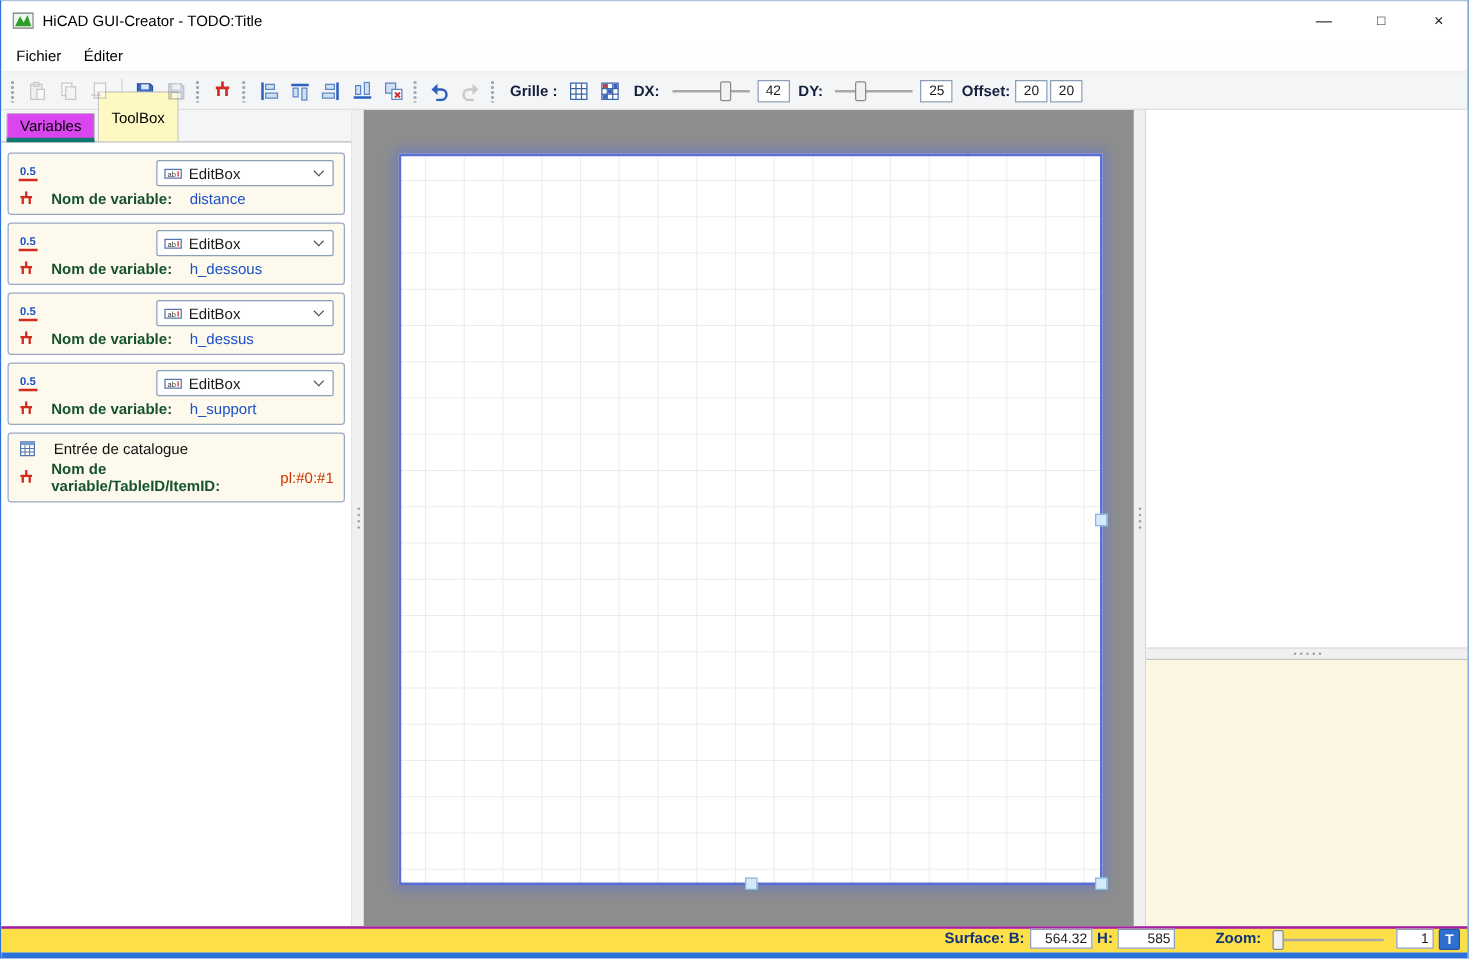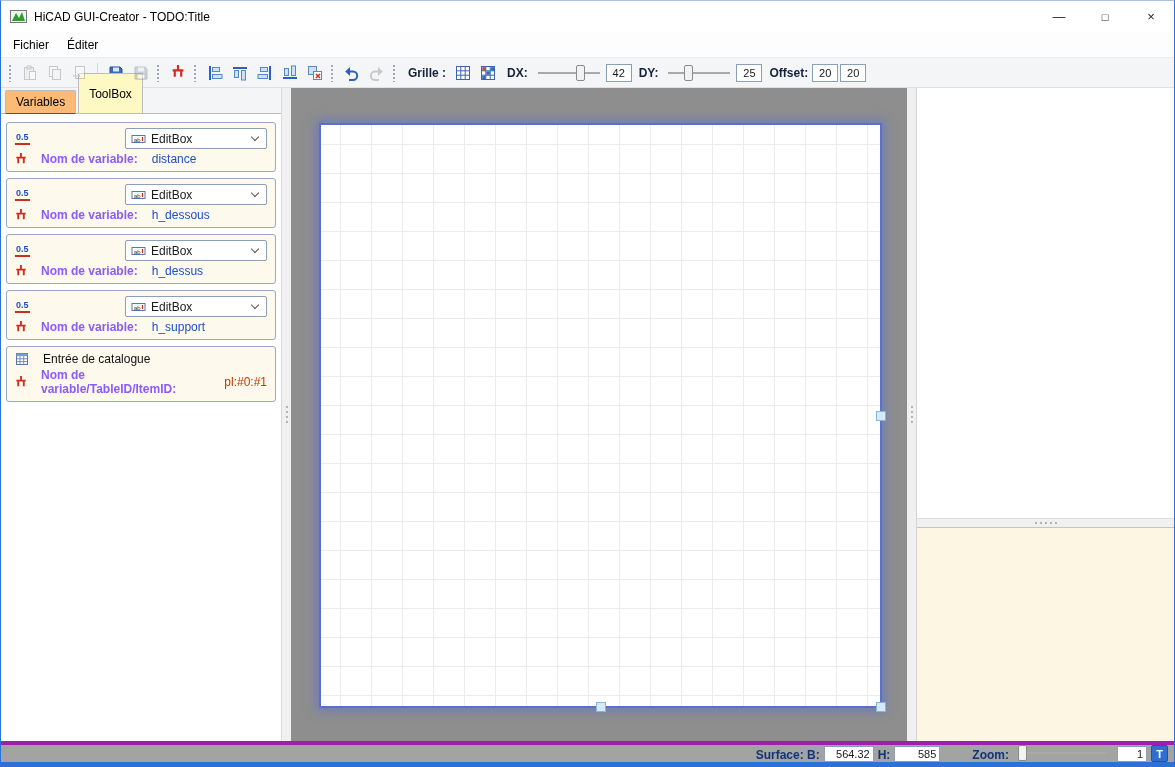--- a/index.html
+++ b/index.html
@@ -26,30 +26,30 @@
   .tb-label{font-weight:bold;color:#14213d;margin:0 4px 0 7px;flex:0 0 auto}
   .tb-box{min-width:26px;height:18px;background:#fff;border:1px solid #8aa0b8;display:inline-flex;align-items:center;justify-content:center;font-size:11px;padding:0 3px;flex:0 0 auto}
   .slider{position:relative;width:66px;height:18px;margin:0 4px;flex:0 0 auto}
   .slider .track{position:absolute;left:2px;right:2px;top:8px;height:2px;background:#a9a9a9}
   .slider .thumb{position:absolute;top:1px;width:9px;height:16px;background:#f2f2f2;border:1px solid #8a8a8a;border-radius:2px}
   
   .main{flex:1;display:flex;min-height:0}
   .left-panel{width:281px;background:#fff;display:flex;flex-direction:column;border-right:1px solid #dcdcdc}
   .tabs{display:flex;align-items:flex-end;padding:3px 4px 0 4px;background:#f4f5f6;border-bottom:1px solid #bcbcbc;height:26px;flex:0 0 auto}
   .tab{height:40px;padding:3px 10px;border:1px solid #bcbcbc;border-bottom:none;background:#fef9c3;margin-right:2px;border-radius:2px 2px 0 0;font:inherit}
-  .tab.active{height:24px;background:#fdba74;margin-bottom:-1px;border-bottom:1px solid #0f766e}
+  .tab.active{height:24px;background:#d946ef;margin-bottom:-1px;border-bottom:4px solid #0f766e}
   .cards{padding:8px 5px;overflow:hidden}
   .card{background:#fdf9ec;border:1px solid #98a8c4;border-radius:3px;margin-bottom:6px;padding:5px 8px;height:50px;display:flex;flex-direction:column;justify-content:space-between}
   .card-row{display:flex;align-items:center;gap:14px}
   .val-icon{font-size:9px;font-weight:bold;color:#1b50c8;border-bottom:2px solid #d22b20;padding:0 1px;line-height:11px}
   .combo{margin-left:auto;width:142px;height:21px;background:#fff;border:1px solid #8aa0b8;border-radius:2px;display:flex;align-items:center;padding:0 5px;gap:5px}
   .combo-label{flex:1}
   .combo-arrow{width:12px;display:flex;justify-content:center}
   .combo-arrow i{width:6px;height:6px;border-right:1.5px solid #555;border-bottom:1.5px solid #555;transform:rotate(45deg);margin-top:-3px}
-  .card-label{font-weight:bold;color:#8b5cf6}
+  .card-label{font-weight:bold;color:#14532d}
   .card-value{color:#1b50c8;text-decoration:none}
   .card-value.red{color:#cc3300}
   .catalog-title{color:#111}
   
   .splitter-v{width:9px;background:#f0f0f0;display:flex;flex-direction:column;align-items:center;justify-content:center;gap:3px;flex:0 0 auto}
   .splitter-v i,.splitter-h i{width:2px;height:2px;background:#98a0a8;border-radius:50%}
   .splitter-h{height:9px;background:#f0f0f0;display:flex;align-items:center;justify-content:center;gap:3px;flex:0 0 auto}
   
   .canvas-wrap{flex:1;background:#8e8e8e;position:relative;overflow:hidden}
   .design-surface{position:absolute;left:28px;top:35px;width:563px;height:585px;background-color:#fff;
@@ -59,21 +59,21 @@
   .handle{position:absolute;width:10px;height:10px;background:#d6e9f8;border:1px solid #86b7dd}
   .handle-r{right:-6px;top:50%;margin-top:-5px}
   .handle-b{bottom:-6px;left:50%;margin-left:-5px}
   .handle-br{right:-6px;bottom:-6px}
   
   .right-panel{width:258px;display:flex;flex-direction:column;background:#fff;border-left:1px solid #d4d4d4}
   .right-top{height:430px;background:#fff;flex:0 0 auto}
   .right-bottom{flex:1;background:#fdf6e2;border-top:1px solid #c4c4c4}
   .right-panel .splitter-h{border-top:1px solid #dcdcdc}
   
-  .statusbar{height:21px;background:#a3a3a3;border-top:4px solid #a21caf;display:flex;align-items:flex-end;padding:0 6px;gap:4px;flex:0 0 auto}
+  .statusbar{height:21px;background:#fde047;border-top:2px solid #a21caf;display:flex;align-items:flex-start;padding:0 6px;gap:4px;flex:0 0 auto}
   .status-spacer{flex:1}
   .gap24{width:24px;flex:0 0 auto}
   .status-label{font-weight:bold;color:#10337a}
   .status-box{background:#fff;border:1px solid #8aa0b8;height:16px;display:inline-flex;align-items:center;justify-content:flex-end;padding:0 3px;font-size:11px}
   .zoom-slider{width:92px}
   .t-badge{width:17px;height:17px;background:#2f6fd0;color:#fff;font-weight:bold;font-size:11px;display:flex;align-items:center;justify-content:center;border-radius:2px;border:1px solid #1d54a8}
   .bottom-accent{height:5px;background:#2a72d8;flex:0 0 auto}
   svg{display:block}
 </style>
 </head>

